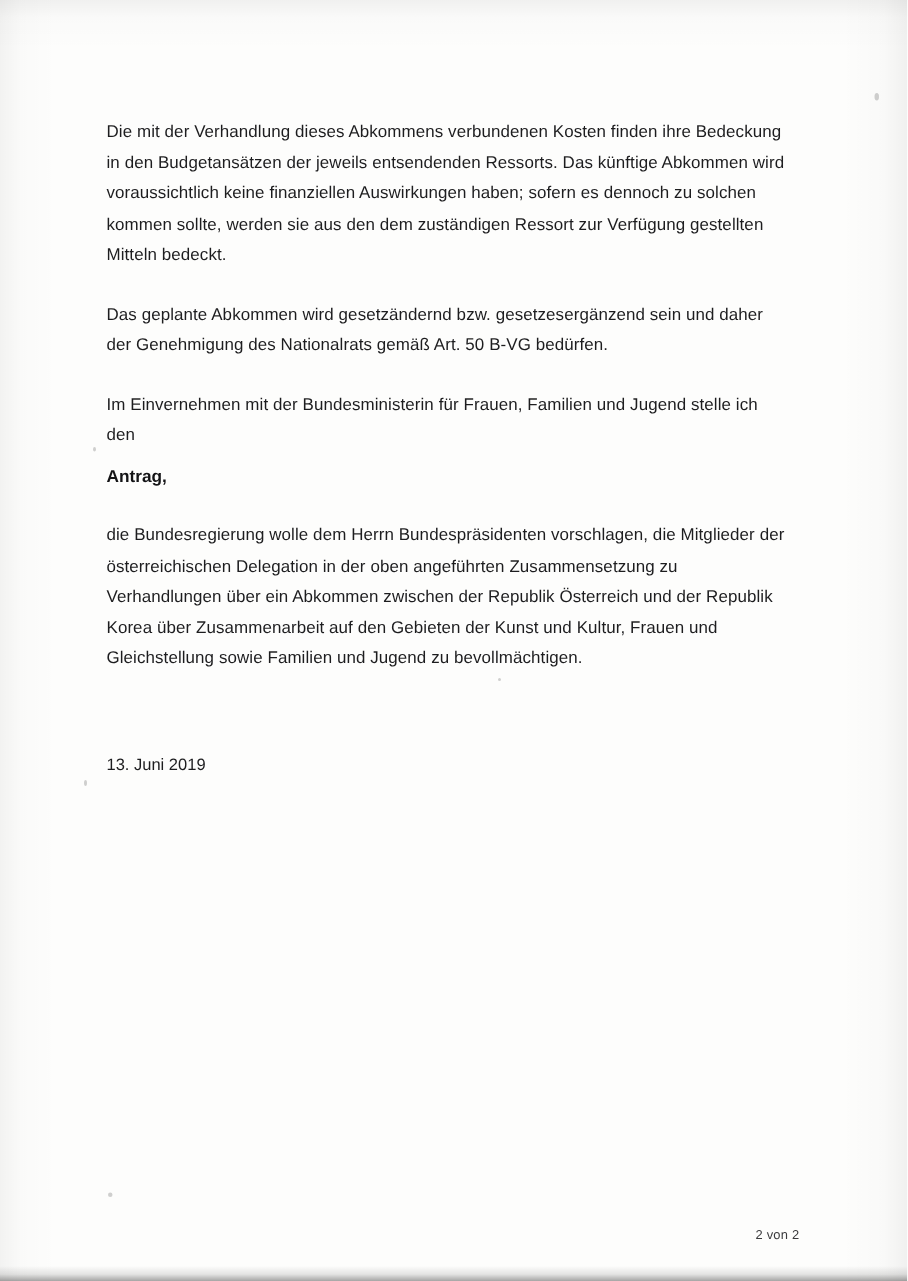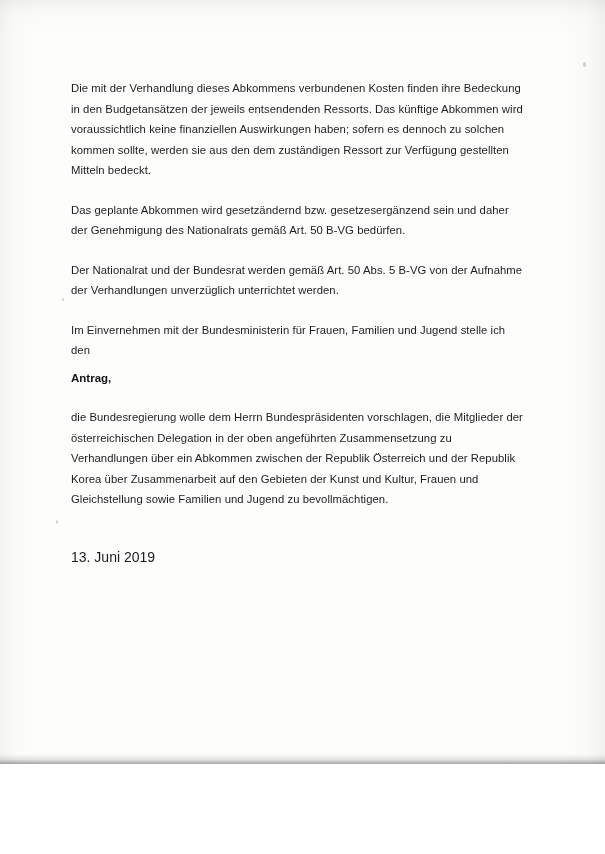--- a/index.html
+++ b/index.html
@@ -6,21 +6,21 @@
     margin: 0;
     padding: 0;
     background: #ffffff;
   }
   body {
     font-family: "Liberation Sans", sans-serif;
   }
   #page {
     position: relative;
     width: 605px;
-    height: 764px;
+    height: 854px;
     background: #fdfdfc;
     overflow: hidden;
     text-decoration: underline;
   }
   
   #page::before {
     content: "";
     position: absolute;
     inset: 0;
     background:
@@ -60,23 +60,22 @@
     font-size: 11.5px;
     line-height: 20.5px;
     font-weight: bold;
     color: #141416;
     margin: 0 0 19px 0;
   }
   .date-line {
     position: absolute;
     left: 71px;
     top: 504px;
-    font-size: 14px;
+    font-size: 11px;
     color: #1d1d1f;
-    margin-top: 45px;
   }
   .signature-block {
     position: absolute;
     left: 71px;
     top: 541px;
     font-size: 11.3px;
     line-height: 19px;
     color: #1d1d1f;
   }
   .page-number {
@@ -97,21 +96,20 @@
   }
 </style>
 </head>
 <body>
 
 <div id="page">
 
   <div class="doc-body">
     <p class="para">Die mit der Verhandlung dieses Abkommens verbundenen Kosten finden ihre Bedeckung in den Budgetansätzen der jeweils entsendenden Ressorts. Das künftige Abkommen wird voraussichtlich keine finanziellen Auswirkungen haben; sofern es dennoch zu solchen kommen sollte, werden sie aus den dem zuständigen Ressort zur Verfügung gestellten Mitteln bedeckt.</p>
     <p class="para">Das geplante Abkommen wird gesetzändernd bzw. gesetzesergänzend sein und daher der Genehmigung des Nationalrats gemäß Art. 50 B-VG bedürfen.</p>
-    <p class="para">Der Nationalrat und der Bundesrat werden gemäß Art. 50 Abs. 5 B-VG von der Aufnahme der Verhandlungen unverzüglich unterrichtet werden.</p>
     <p class="para tight">Im Einvernehmen mit der Bundesministerin für Frauen, Familien und Jugend stelle ich den</p>
     <p class="heading">Antrag,</p>
     <p class="para">die Bundesregierung wolle dem Herrn Bundespräsidenten vorschlagen, die Mitglieder der österreichischen Delegation in der oben angeführten Zusammensetzung zu Verhandlungen über ein Abkommen zwischen der Republik Österreich und der Republik Korea über Zusammenarbeit auf den Gebieten der Kunst und Kultur, Frauen und Gleichstellung sowie Familien und Jugend zu bevollmächtigen.</p>
   </div>
 
   <div class="date-line">13. Juni 2019</div>
 
 
   <div class="page-number">2 von 2</div>
 

